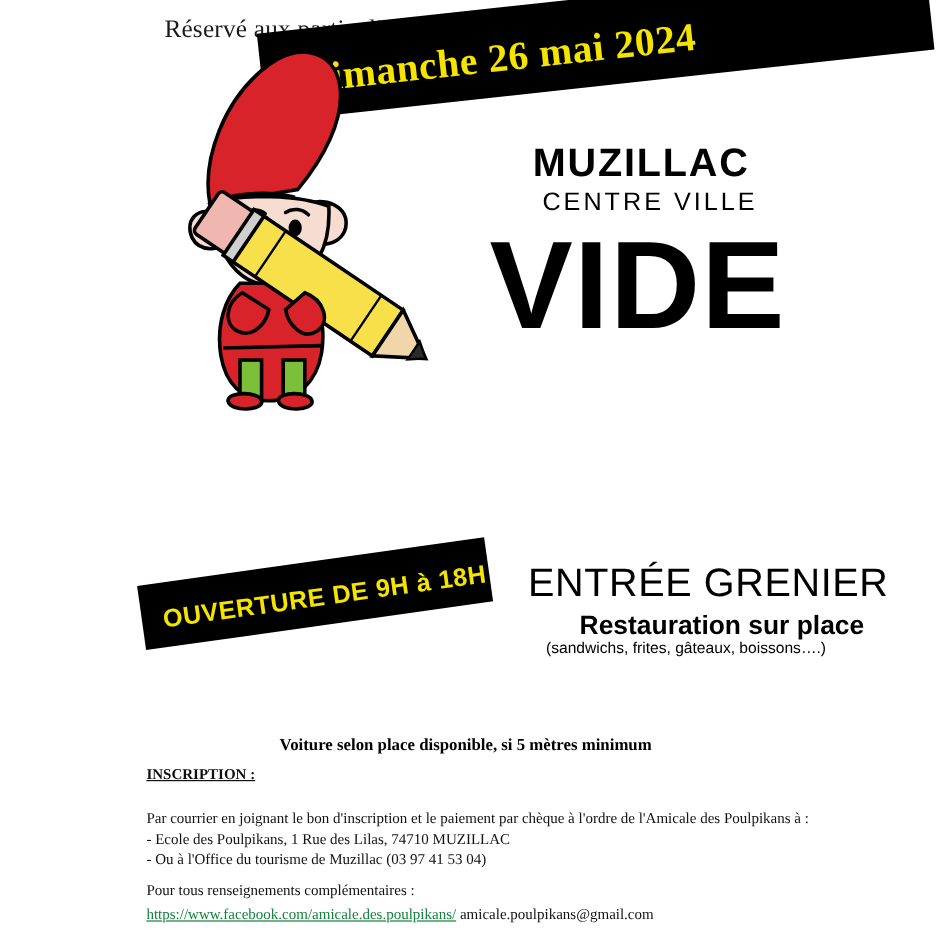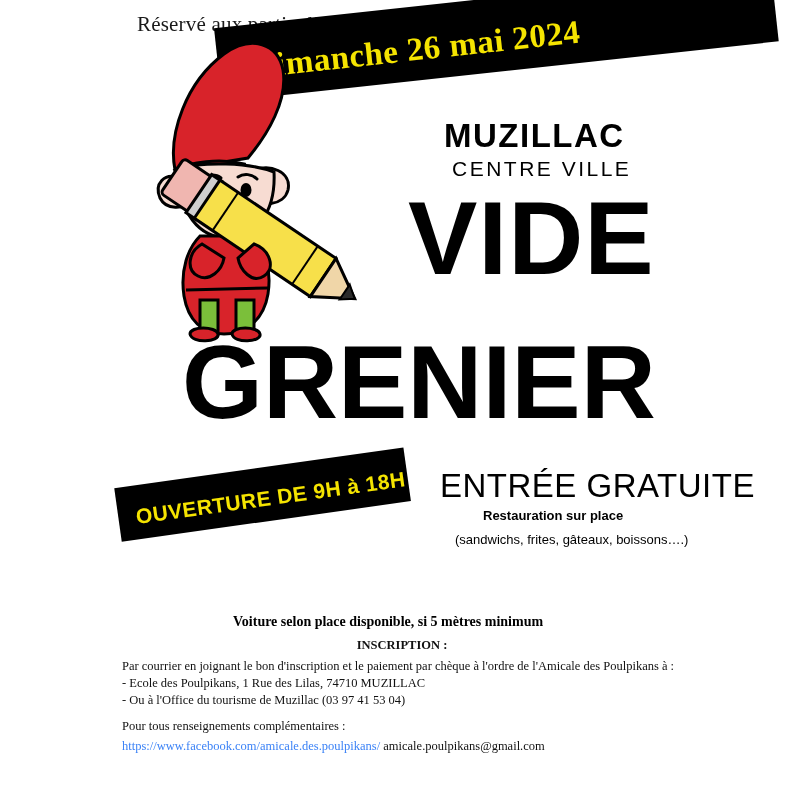--- a/index.html
+++ b/index.html
@@ -109,21 +109,21 @@
     font-family: "Liberation Sans", sans-serif;
     font-size: 33px;
     letter-spacing: 0.5px;
   }
   .resto {
     position: absolute;
     left: 483px;
     top: 508px;
     font-family: "Liberation Sans", sans-serif;
     font-weight: bold;
-    font-size: 13px;
+    font-size: 22px;
   }
   .resto-sub {
     position: absolute;
     left: 455px;
     top: 532px;
     font-family: "Liberation Sans", sans-serif;
     font-size: 13px;
   }
 
   
@@ -184,32 +184,33 @@
     left: 122px;
     top: 637px;
     width: 560px;
     font-family: "Liberation Serif", serif;
     font-size: 12.5px;
     line-height: 17px;
     color: #111;
   }
   .info .inscription {
     font-weight: bold;
-    margin-bottom: 4px;
-    text-align: center;
+    text-decoration: underline;
+    margin-bottom: 20px;
   }
   .info .line { white-space: nowrap; }
   .info .gap { height: 9px; }
   .links {
     position: relative;
     margin-top: 3px;
     white-space: nowrap;
   }
   .links .url {
-    color: #3b82f6;
+    text-decoration: underline;
+    color: #15803d;
   }
   .links .mail {
   }
 
   
   .mascot {
     position: absolute;
     left: 128px;
     top: 38px;
     width: 250px;
@@ -269,26 +270,25 @@
 
       <path d="M74 206 C60 214 58 232 70 238 C82 244 94 232 96 220 Z" fill="#d8232a" stroke="#000" stroke-width="3"></path>
       <path d="M126 206 C142 212 148 230 136 238 C124 246 112 232 110 220 Z" fill="#d8232a" stroke="#000" stroke-width="3"></path>
     </svg>
   </div>
 
   <div class="city">MUZILLAC</div>
   <div class="city-sub">CENTRE  VILLE</div>
 
   <div class="vide">VIDE</div>
-  <div class="grenier">GRENIER</div>
 
   <div class="hours-ribbon"></div>
   <div class="hours-text">OUVERTURE DE 9H à 18H</div>
 
-  <div class="entree">ENTRÉE GRATUITE</div>
+  <div class="entree">ENTRÉE GRENIER</div>
   <div class="resto">Restauration sur place</div>
   <div class="resto-sub">(sandwichs, frites, gâteaux, boissons….)</div>
 
   <div class="car">Voiture selon place disponible, si 5 mètres minimum</div>
 
   <div class="info">
     <div class="inscription">INSCRIPTION :</div>
     <div class="line">Par courrier en joignant le bon d'inscription et le paiement par chèque à l'ordre de l'Amicale des Poulpikans à :</div>
     <div class="line">- Ecole des Poulpikans, 1 Rue des Lilas, 74710 MUZILLAC</div>
     <div class="line">- Ou à l'Office du tourisme de Muzillac (03 97 41 53 04)</div>

